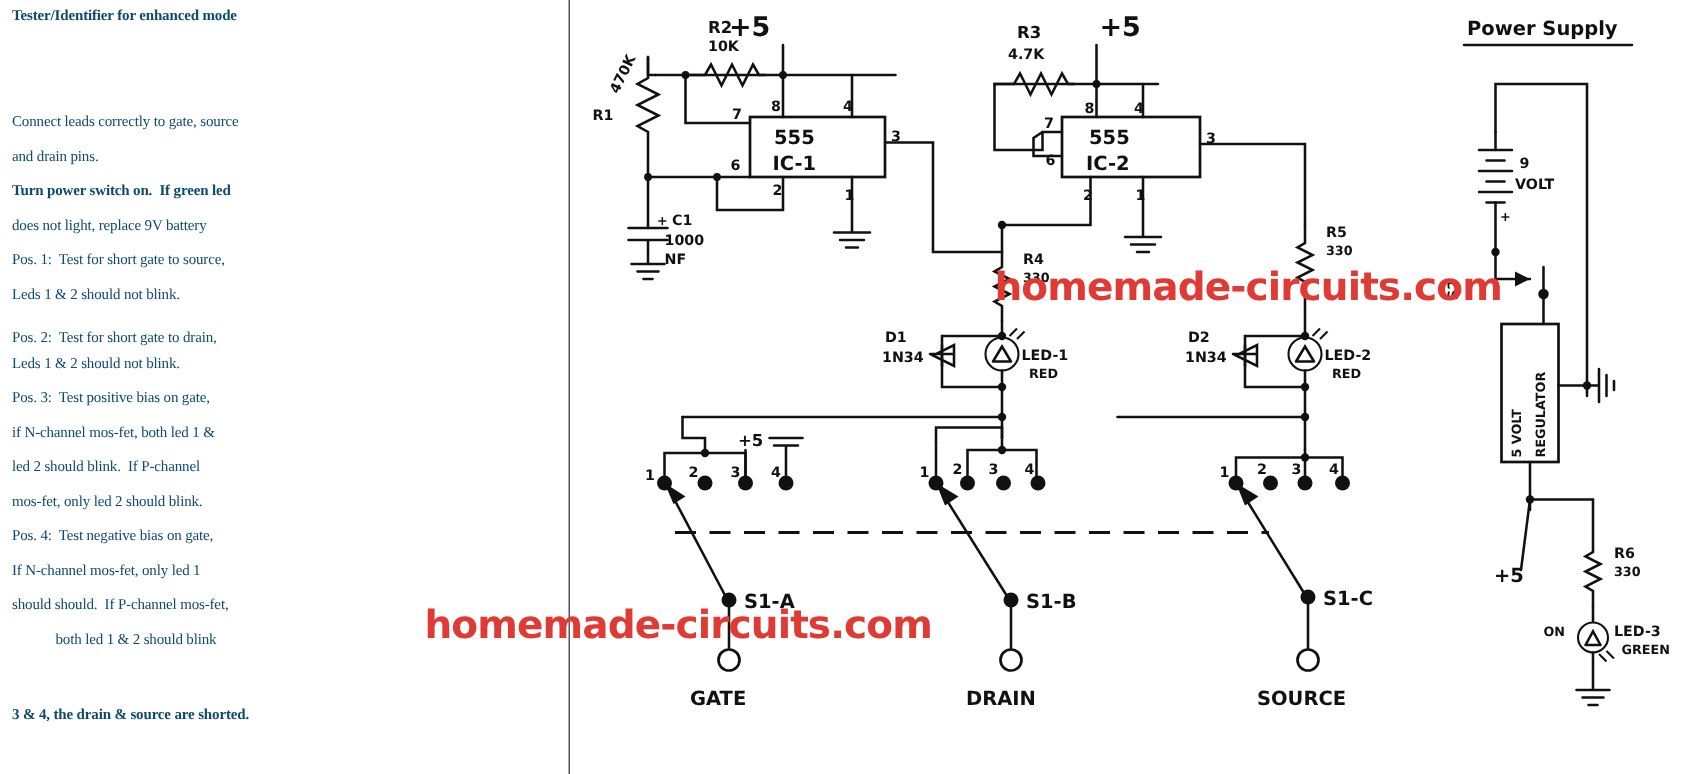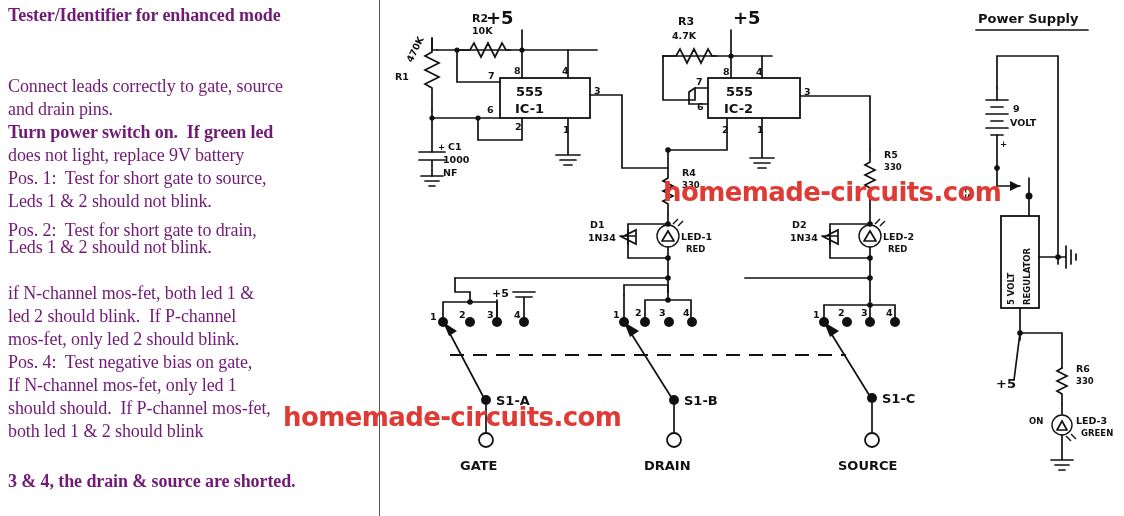--- a/index.html
+++ b/index.html
@@ -4,22 +4,22 @@
 <style>
   html,body{margin:0;padding:0;background:#ffffff;}
   body{width:1124px;height:516px;position:relative;overflow:hidden;
        font-family:"Liberation Serif", serif;color:#111;}
   #root{position:absolute;left:0;top:0;width:1124px;height:516px;background:#fff;}
 
   
   .panel{position:absolute;left:0;top:0;width:380px;height:516px;
          border-right:1.5px solid #555;box-sizing:border-box;background:#fff;}
   .panel .ln{position:absolute;left:8px;white-space:pre;
-             font-family:"Liberation Serif", serif;font-size:18px;
-             letter-spacing:-.1px;color:#701a75;}
+             font-family:"Liberation Serif", serif;font-size:10px;
+             letter-spacing:-.1px;color:#0c4a6e;}
   .panel .bold{font-weight:bold;}
 
   
   svg#sch{position:absolute;left:0;top:0;width:1124px;height:516px;}
   text.hand{font-family:"DejaVu Sans", sans-serif;font-weight:bold;
             fill:#111;font-size:11px;}
   text.hs{font-size:9.5px;}
   text.hxs{font-size:8.5px;}
   text.hb{font-size:13px;}
   text.big{font-size:18px;font-weight:bold;}
@@ -44,27 +44,28 @@
     <div class="ln bold" style="top:5px;">Tester/Identifier for enhanced mode</div>
 
     <div class="ln" style="top:76px;">Connect leads correctly to gate, source</div>
     <div class="ln" style="top:99px;">and drain pins.</div>
     <div class="ln" style="top:122px;font-weight:bold;">Turn power switch on.  If green led</div>
     <div class="ln" style="top:145px;">does not light, replace 9V battery</div>
     <div class="ln" style="top:168px;">Pos. 1:  Test for short gate to source,</div>
     <div class="ln" style="top:191px;">Leds 1 &amp; 2 should not blink.</div>
     <div class="ln" style="top:220px;">Pos. 2:  Test for short gate to drain,</div>
     <div class="ln" style="top:237px;">Leds 1 &amp; 2 should not blink.</div>
+    <div class="ln" style="top:260px;">Pos. 3:  Test positive bias on gate,</div>
     <div class="ln" style="top:283px;">if N-channel mos-fet, both led 1 &amp;</div>
     <div class="ln" style="top:306px;">led 2 should blink.  If P-channel</div>
     <div class="ln" style="top:329px;">mos-fet, only led 2 should blink.</div>
     <div class="ln" style="top:352px;">Pos. 4:  Test negative bias on gate,</div>
     <div class="ln" style="top:375px;">If N-channel mos-fet, only led 1</div>
     <div class="ln" style="top:398px;">should should.  If P-channel mos-fet,</div>
-    <div class="ln" style="top:421px;">both led 1 &amp; 2 should blink</div>
+    <div class="ln" style="top:421px;margin-left:29px;">both led 1 &amp; 2 should blink</div>
 
     <div class="ln bold" style="top:471px;">3 &amp; 4, the drain &amp; source are shorted.</div>
   </div>
 
   <svg id="sch" viewBox="0 0 1124 516">
 
     <g>
 
       <rect class="box" x="500" y="78" width="90" height="40"></rect>
       <text class="hand hb" x="516" y="96">555</text>

